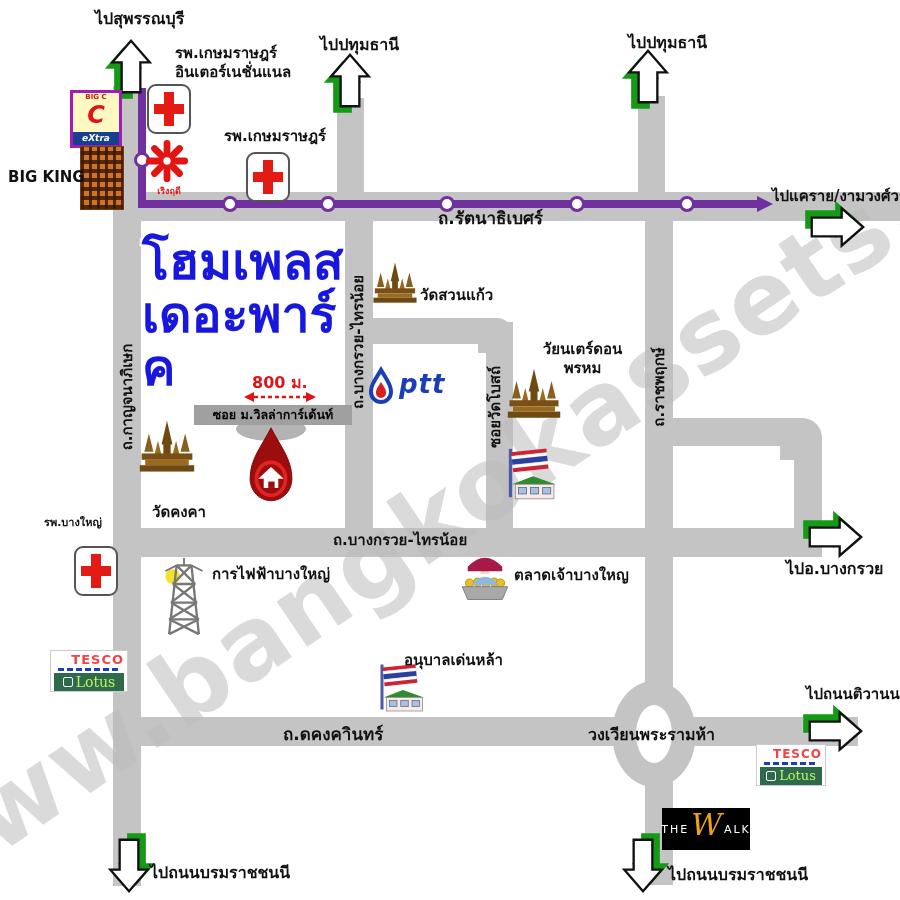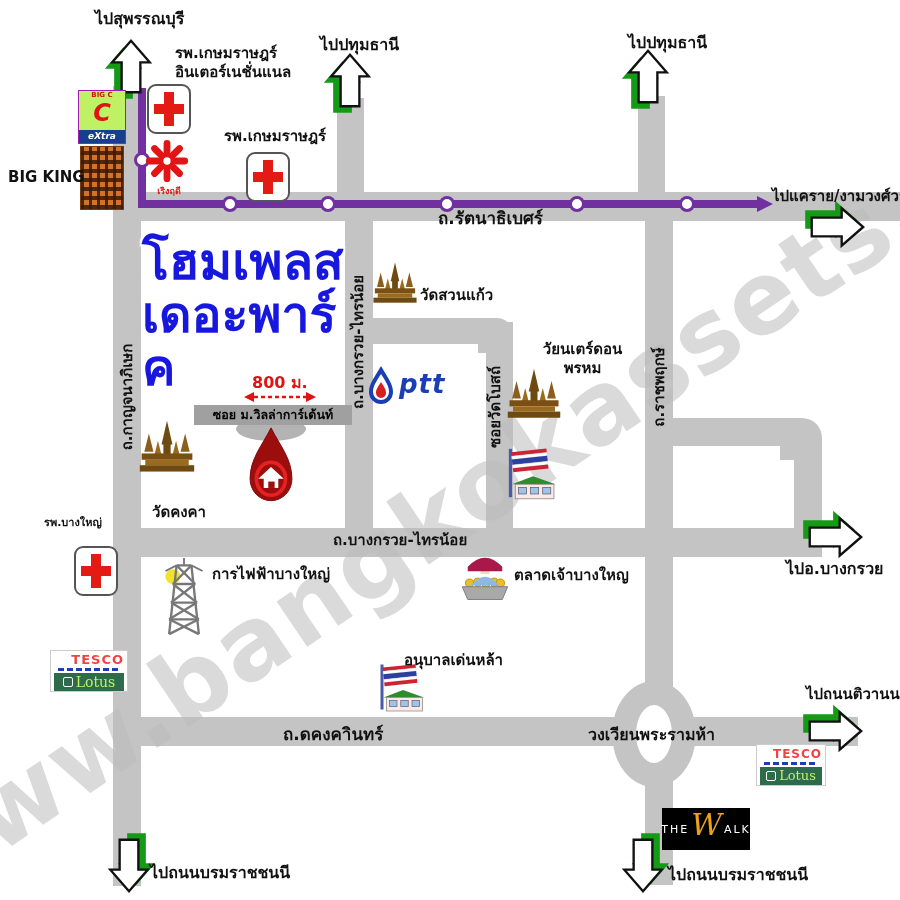--- a/index.html
+++ b/index.html
@@ -24,21 +24,21 @@
   .cross{position:absolute;width:40px;height:46px;background:#fff;border:2px solid #555;border-radius:9px;z-index:11;}
   .cross::before{content:"";position:absolute;left:50%;top:6px;bottom:6px;width:10px;transform:translateX(-50%);background:#e31b14;}
   .cross::after{content:"";position:absolute;top:50%;left:5px;right:5px;height:10px;transform:translateY(-50%);background:#e31b14;}
   .title{position:absolute;left:142px;top:236px;width:215px;z-index:13;color:#1717dd;font-weight:bold;
          font-size:50px;line-height:1.06;
          text-shadow:-2px -2px 0 #fff,2px -2px 0 #fff,-2px 2px 0 #fff,2px 2px 0 #fff,0 0 5px #fff;font-family:Liberation Serif, serif;}
   .soi-bar{position:absolute;left:194px;top:405px;width:158px;height:20px;background:#a0a0a0;color:#000;
            font-size:12.5px;font-weight:bold;text-align:center;line-height:20px;z-index:12;}
   .soi-ellipse{position:absolute;left:236px;top:417px;width:70px;height:24px;background:#b3b3b3;border-radius:50%;z-index:10;}
   .dist{position:absolute;left:252px;top:370px;color:#e01414;font-weight:bold;font-size:16px;z-index:12;}
-  .bigc{position:absolute;left:78px;top:90px;width:46px;height:52px;background:#bef264;border:1px solid #a21caf;z-index:11;}
+  .bigc{position:absolute;left:70px;top:90px;width:46px;height:52px;background:#fef9c3;border:3px solid #a21caf;z-index:11;}
   .bigc-top{font-size:7px;color:#d01414;font-weight:bold;text-align:center;line-height:9px;}
   .bigc-c{color:#e01414;font-weight:bold;font-style:italic;font-size:24px;text-align:center;line-height:26px;}
   .bigc-extra{position:absolute;bottom:0;left:0;right:0;background:#153f8f;color:#fff;font-size:9px;
               font-style:italic;font-weight:bold;text-align:center;line-height:13px;}
   .bking{position:absolute;left:80px;top:146px;width:42px;height:62px;background-color:#d0722a;border:1px solid #7a3a10;z-index:11;
          background-image:repeating-linear-gradient(0deg,rgba(60,25,5,.85) 0 4px,transparent 4px 9px),
                           repeating-linear-gradient(90deg,rgba(60,25,5,.85) 0 3px,transparent 3px 8px);}
   .flower{position:absolute;left:142px;top:136px;width:54px;height:62px;z-index:11;text-align:center;}
   .flower-cap{font-size:9px;color:#e01414;font-weight:bold;line-height:10px;}
   .tesco{position:absolute;background:#fff;border:1px solid #ccc;text-align:center;z-index:11;padding:2px 3px 0 3px;}

